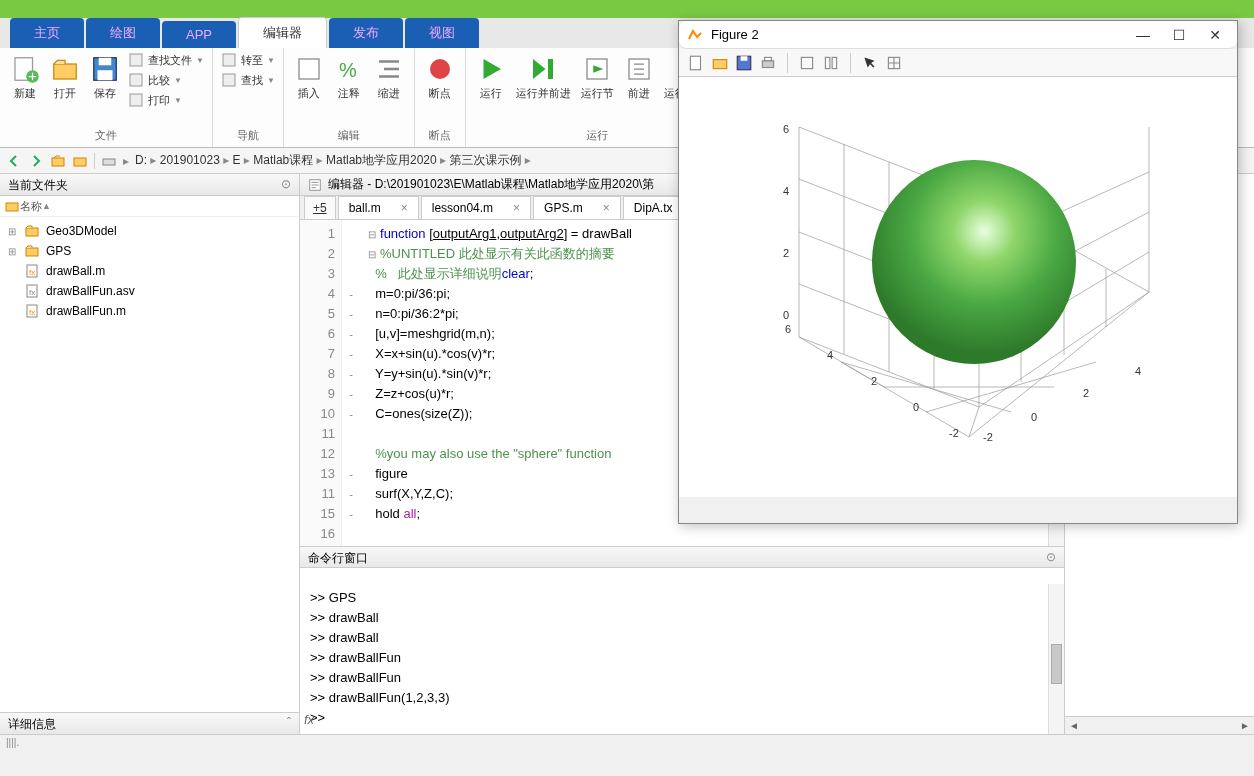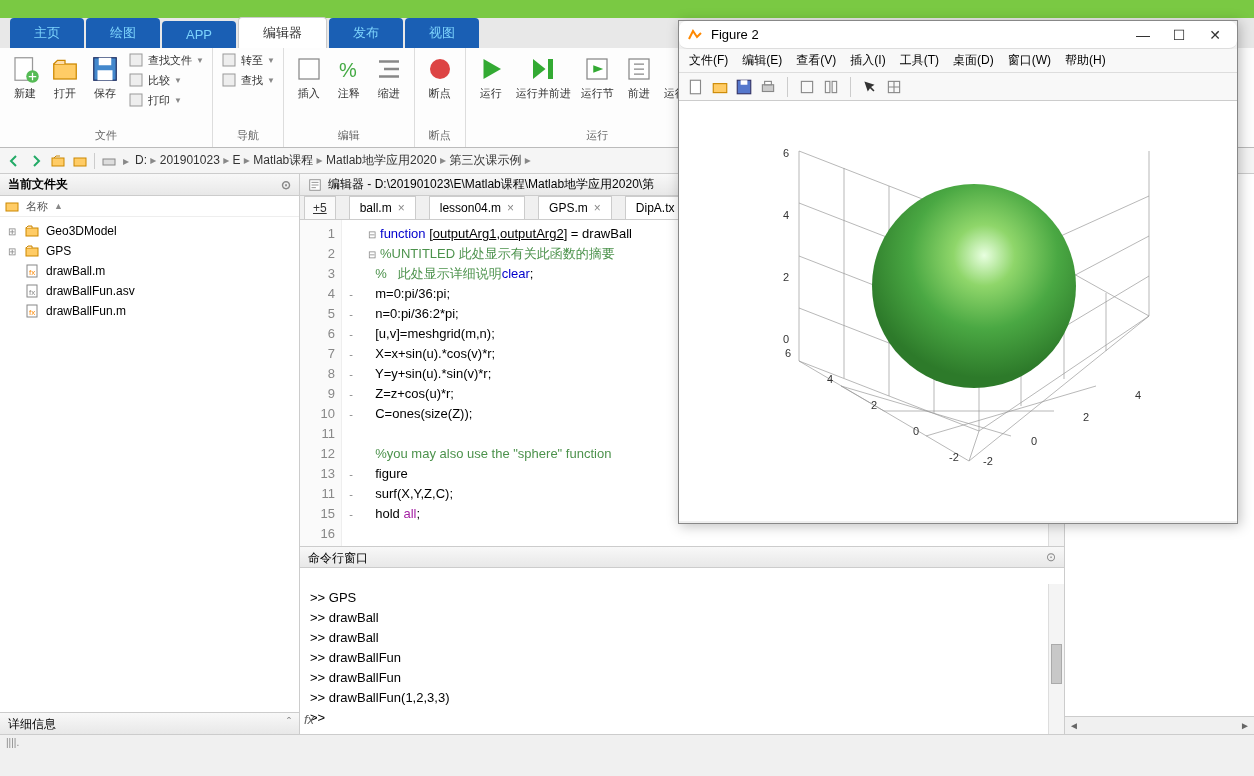--- a/index.html
+++ b/index.html
@@ -1,45 +1,45 @@
 <!DOCTYPE html>
 <html><head>
 <meta charset="utf-8">
 <style>
 * { margin:0; padding:0; box-sizing:border-box; font-family:"Microsoft YaHei",Arial,sans-serif; }
 body { width:1254px; height:776px; background:#f0f0f0; position:relative; overflow:hidden; }
 .titlebar { height:18px; background:#7ac943; }
 .tabstrip { height:30px; background:#e8e8e8; display:flex; align-items:flex-end; padding-left:10px; }
-.tab { padding:6px 24px; font-size:13px; color:#7dd3fc; background:#1a5fb4; margin-right:2px; border-radius:4px 4px 0 0; cursor:pointer; }
+.tab { padding:6px 24px; font-size:13px; color:#f0abfc; background:#1a5fb4; margin-right:2px; border-radius:4px 4px 0 0; cursor:pointer; }
 .tab.active { background:#fff; color:#333; border:1px solid #ccc; border-bottom:none; }
 .ribbon { height:100px; background:#fdfdfd; border-bottom:1px solid #bbb; display:flex; }
 .rgroup { border-right:1px solid #ddd; padding:4px 8px; display:flex; flex-direction:column; justify-content:space-between; }
 .rgroup .tools { display:flex; gap:6px; align-items:flex-start; flex-wrap:wrap; }
 .rgroup .glabel { font-size:11px; color:#666; text-align:center; }
 .rbtn { display:flex; flex-direction:column; align-items:center; font-size:11px; color:#333; gap:2px; cursor:pointer; padding:2px; }
 .rbtn .ico { width:22px; height:22px; }
 .rbtn.big .ico { width:30px; height:30px; }
 .smallrow { display:flex; align-items:center; gap:4px; font-size:11px; color:#333; }
 .smallrow .mico { width:16px; height:16px; }
 .pathbar { height:26px; background:#f5f5f5; border-bottom:1px solid #ccc; display:flex; align-items:center; padding:0 6px; gap:6px; font-size:12px; }
 .pathbar .navico { width:16px; height:16px; cursor:pointer; }
 .crumb { color:#333; cursor:pointer; }
 .sep { color:#888; }
 .main { display:flex; height:560px; }
 .leftpane { width:300px; border-right:1px solid #ccc; background:#fff; display:flex; flex-direction:column; }
-.panehdr { height:22px; background:linear-gradient(#f8f8f8,#e8e8e8); border-bottom:1px solid #ccc; font-size:12px; padding:3px 8px; display:flex; justify-content:space-between; align-items:center;font-weight:bold; }
+.panehdr { height:22px; background:linear-gradient(#f8f8f8,#e8e8e8); border-bottom:1px solid #ccc; font-size:12px; padding:3px 8px; display:flex; justify-content:space-between; align-items:flex-start; }
 .filelist { flex:1; padding:4px; font-size:12px; overflow:auto; }
 .frow { display:flex; align-items:center; gap:6px; padding:2px 4px; cursor:pointer; }
 .fico { width:16px; height:16px; }
-.namehdr { display:flex; align-items:center; gap:6px; padding:2px 4px; border-bottom:1px solid #eee; font-size:11px; color:#555; }
+.namehdr { display:flex; align-items:center; padding:2px 4px; border-bottom:1px solid #eee; font-size:11px; color:#555; }
 .detailhdr { height:22px; background:linear-gradient(#f8f8f8,#e8e8e8); border-top:1px solid #ccc; font-size:12px; padding:3px 8px; display:flex; justify-content:space-between; }
 .centerpane { flex:1; display:flex; flex-direction:column; background:#fff; }
 .edhdr { height:22px; background:linear-gradient(#f8f8f8,#e8e8e8); border-bottom:1px solid #ccc; font-size:12px; padding:3px 8px; display:flex; align-items:center; gap:6px; }
 .edtabs { height:24px; display:flex; align-items:flex-end; border-bottom:1px solid #ccc; background:#f0f0f0; }
-.edtab { padding:4px 10px; font-size:12px; background:#fff; border:1px solid #ccc; border-bottom:none; margin-left:13px; display:flex; gap:6px; cursor:pointer; }
+.edtab { padding:4px 10px; font-size:12px; background:#fff; border:1px solid #ccc; border-bottom:none; margin-left:2px; display:flex; gap:20px; cursor:pointer; }
 .edtab .x { color:#888; cursor:pointer; }
 .plus5 { padding:4px 8px; font-size:12px; background:#fafafa; border:1px solid #ccc; border-bottom:none; margin-left:4px; text-decoration:underline; color:#333; }
 .editor { flex:1; display:flex; font-family:Consolas,monospace; font-size:13px; overflow:auto; background:#fff; position:relative; }
 .gutter { width:42px; text-align:right; color:#888; padding:4px 6px 4px 0; border-right:1px solid #eee; background:#fafafa; }
 .gutter div { height:20px; line-height:20px; }
 .marks { width:18px; padding-top:4px; }
 .marks div { height:20px; line-height:20px; text-align:center; color:#888; font-size:11px; }
 .code { flex:1; padding:4px 8px; }
 .code div { height:20px; line-height:20px; white-space:pre; }
 .kw { color:#0000cc; }
@@ -435,30 +435,20 @@
   <div class="figtitle">
     <svg width="16" height="16" viewBox="0 0 16 16">
         <path d="M2 12 L6 4 L10 10 L14 6" stroke="#f80" fill="none" stroke-width="2"></path>
       </svg>
     <span>Figure 2</span>
     <span class="spacer"></span>
     <span class="winbtn">—</span>
     <span class="winbtn">☐</span>
     <span class="winbtn">✕</span>
   </div>
-  <div class="figmenu" id="figmenu">
-      <span>文件(F)</span>
-      <span>编辑(E)</span>
-      <span>查看(V)</span>
-      <span>插入(I)</span>
-      <span>工具(T)</span>
-      <span>桌面(D)</span>
-      <span>窗口(W)</span>
-      <span>帮助(H)</span>
-    </div>
   <div class="figtool">
     <svg class="tico" viewBox="0 0 16 16">
         <rect x="3" y="2" width="9" height="12" fill="#fff" stroke="#888"></rect>
       </svg>
     <svg class="tico" viewBox="0 0 16 16">
         <rect x="2" y="5" width="12" height="8" fill="#fc6" stroke="#c80"></rect>
       </svg>
     <svg class="tico" viewBox="0 0 16 16">
         <rect x="2" y="2" width="12" height="12" fill="#57c" stroke="#336"></rect>
         <rect x="5" y="2" width="6" height="4" fill="#fff"></rect>

